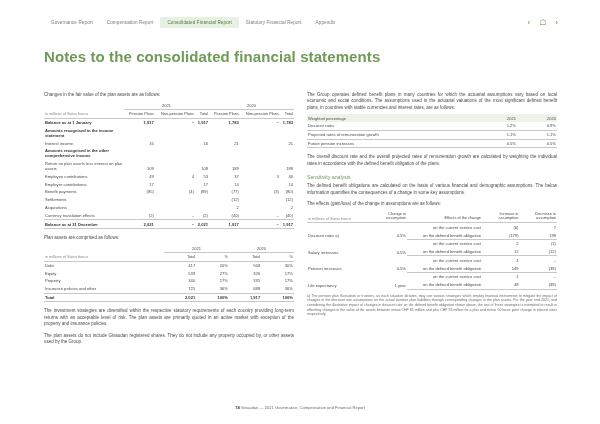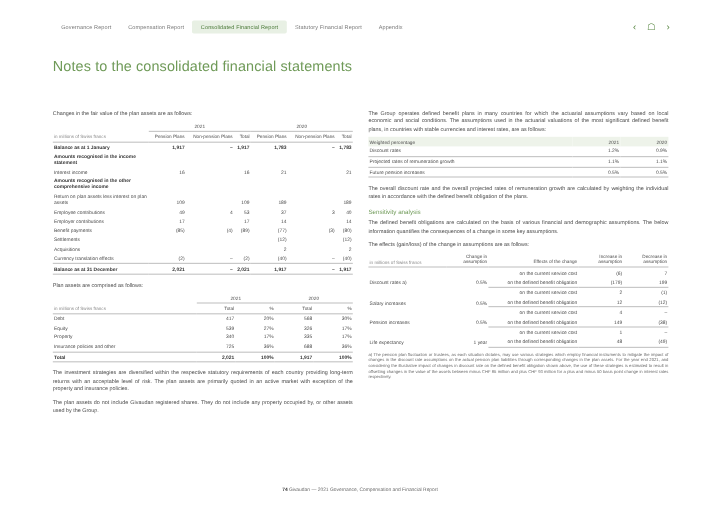--- a/index.html
+++ b/index.html
@@ -25,21 +25,21 @@
   .nav-item.active {
     background:#e8f0e4; color:#4b7a3a; border-radius:1.5px;
   }
   .nav-right { position:absolute; right:42px; top:19px; display:flex; align-items:center; gap:9px; }
   .nav-arrow { font-size:8px; color:#5c8a47; line-height:1; }
   .nav-home { font-size:8px; color:#5c8a47; line-height:1; }
 
   
   .page-title {
     position:absolute; left:44px; top:48px;
-    font-size:12px; color:#6f9a58; font-weight:400; letter-spacing:0.1px;
+    font-size:15px; color:#6f9a58; font-weight:700; letter-spacing:0.1px;
   }
 
   
   .col-left  { position:absolute; left:44px;  top:92px; width:250px; }
   .col-right { position:absolute; left:307px; top:92px; width:250px; }
 
   .para {
     font-size:4.5px; line-height:6.4px; color:#4a4a4a; text-align:justify;
     margin:0 0 5px 0;
   }

